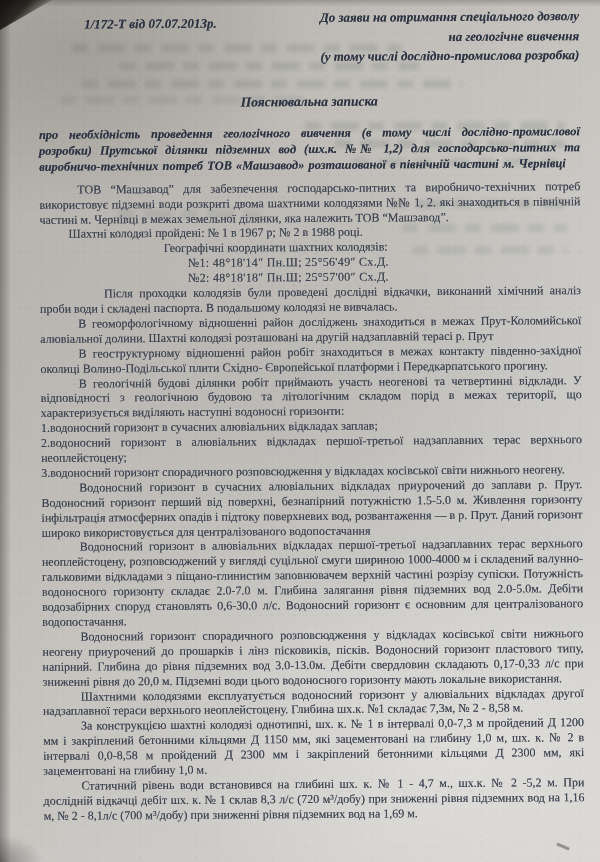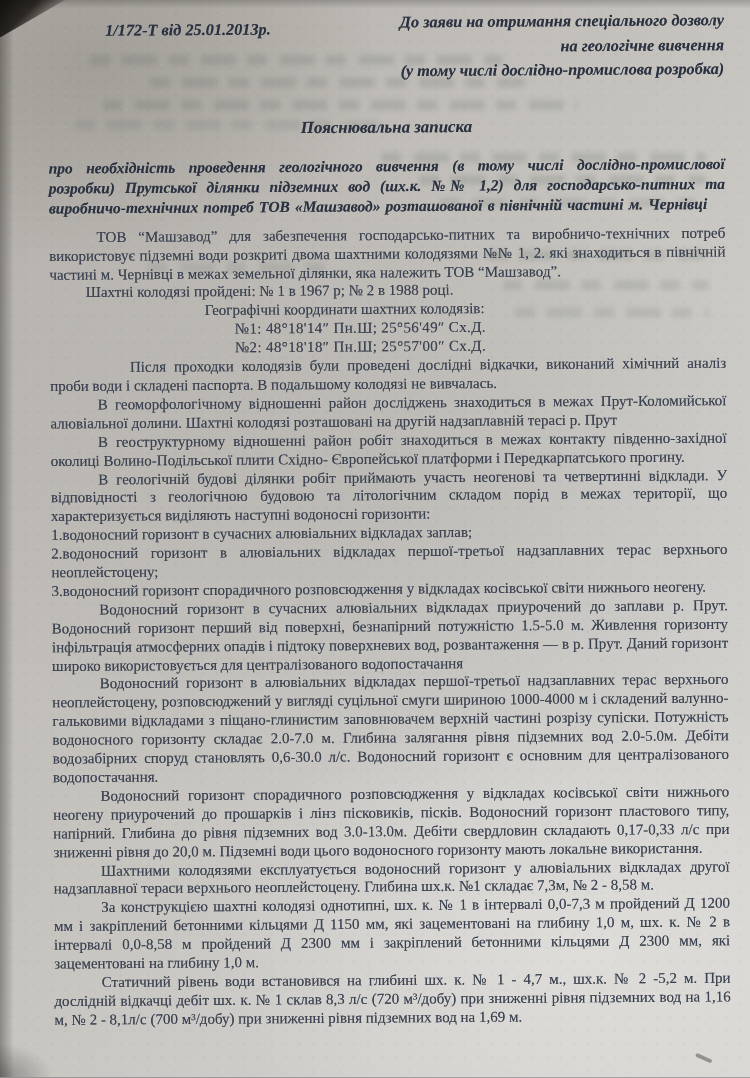--- a/index.html
+++ b/index.html
@@ -70,21 +70,21 @@
   <div class="ghost" style="left:305px;top:122px;width:260px;"></div>
   <div class="ghost" style="left:335px;top:140px;width:230px;"></div>
   <div class="ghost" style="left:352px;top:158px;width:213px;opacity:.13;"></div>
   <div class="ghost" style="left:390px;top:200px;width:175px;"></div>
   <div class="ghost" style="left:118px;top:210px;width:150px;opacity:.12;"></div>
   <div class="ghost" style="left:402px;top:224px;width:165px;opacity:.14;"></div>
   <div class="ghost" style="left:412px;top:246px;width:155px;opacity:.13;"></div>
 
   <div class="content">
     <div class="hdr">
-      <div class="hdr-left">1/172-Т від 25.01.2013р.</div>
+      <div class="hdr-left">1/172-Т від 07.07.2013р.</div>
       <div class="hdr-right">
         <div>До заяви на отримання спеціального дозволу</div>
         <div>на геологічне вивчення</div>
         <div>(у тому числі дослідно-промислова розробка)</div>
       </div>
     </div>
 
     <div class="title">Пояснювальна записка</div>
 
     <div class="subtitle">про необхідність проведення геологічного вивчення (в тому числі дослідно-промислової розробки) Прутської ділянки підземних вод (шх.к. №№ 1,2) для господарсько-питних та виробничо-технічних потреб ТОВ «Машзавод» розташованої в північній частині м. Чернівці</div>

